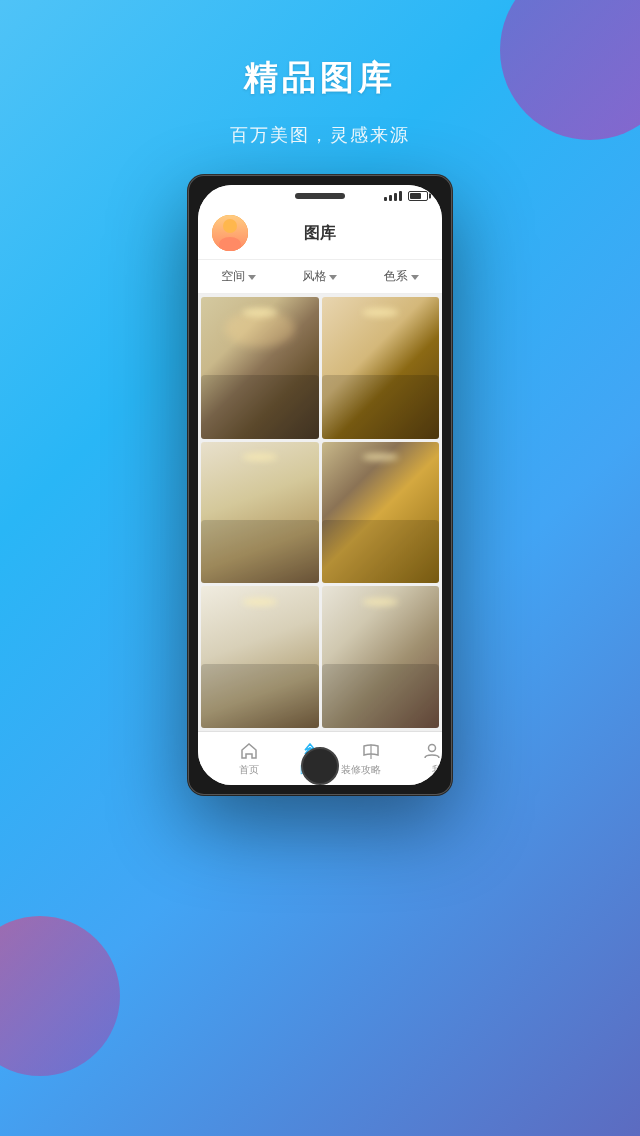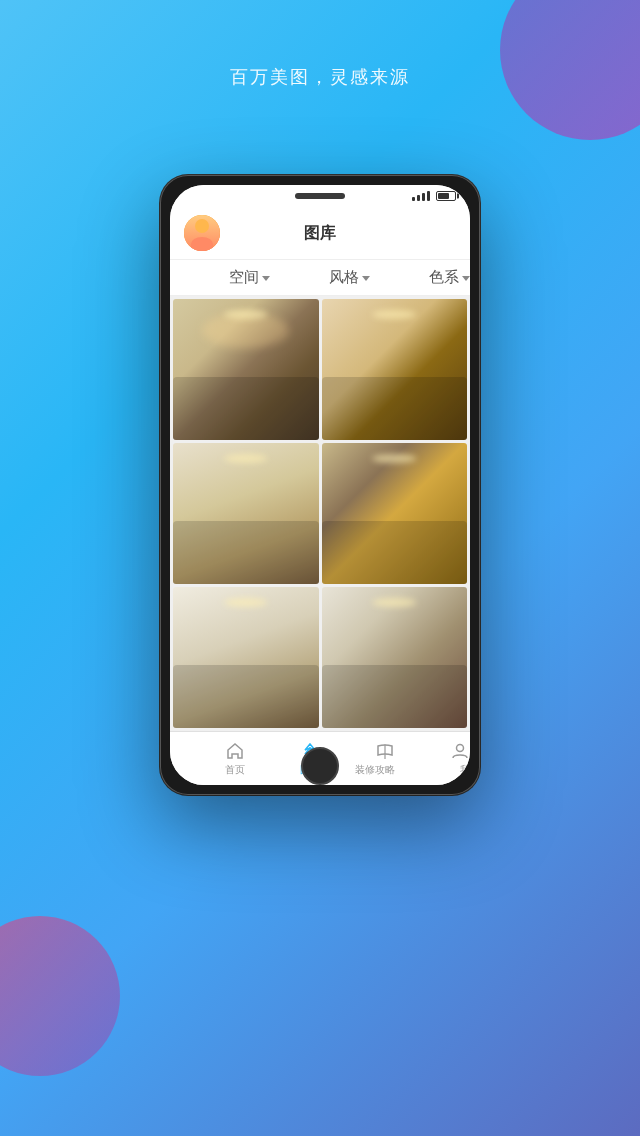--- a/index.html
+++ b/index.html
@@ -44,38 +44,38 @@
     .page-title {
       font-size: 34px;
       font-weight: 600;
       color: white;
       letter-spacing: 4px;
       text-shadow: 0 1px 3px rgba(0,0,0,0.15);
     }
     .page-subtitle {
       font-size: 18px;
       color: rgba(255,255,255,0.92);
-      margin-top: 10px;
+      margin-top: 22px;
       letter-spacing: 2px;
     }
 
     
     .phone-wrapper {
       position: absolute;
       left: 50%;
       transform: translateX(-50%);
       top: 175px;
       z-index: 3;
     }
 
     .phone {
-      width: 320px;
+      width: 264px;
       height: 620px;
       background: #1a1a1a;
-      border-radius: 28px;
+      border-radius: 16px;
       padding: 10px;
       box-shadow: 0 30px 80px rgba(0,0,0,0.45), 0 0 0 1px #333, inset 0 0 0 1px #555;
       position: relative;
     }
 
     
     .phone-speaker {
       position: absolute;
       top: 18px;
       left: 50%;
@@ -221,22 +221,22 @@
       background: white;
       display: flex;
       padding: 8px 0;
       border-bottom: 1px solid #eee;
       flex-shrink: 0;
     }
     .filter-item {
       flex: 1;
       display: flex;
       align-items: center;
-      justify-content: flex-end;
-      font-size: 15px;
+      justify-content: center;
+      font-size: 12px;
       color: #555;
       gap: 3px;
     }
     .chevron-down {
       display: inline-block;
       width: 0;
       height: 0;
       border-left: 4px solid transparent;
       border-right: 4px solid transparent;
       border-top: 5px solid #888;
@@ -360,20 +360,21 @@
       fill: none;
     }
   </style>
 </head>
 <body>
 
 <div class="bg-blob-top-right"></div>
 <div class="bg-blob-bottom-left"></div>
 
 <div class="page-header">
+  <div class="page-title">精品图库</div>
   <div class="page-subtitle">百万美图，灵感来源</div>
 </div>
 
 <div class="phone-wrapper">
   <div class="phone">
     <div class="phone-speaker"></div>
     <div class="phone-home"></div>
 
     <div class="phone-screen">
 

